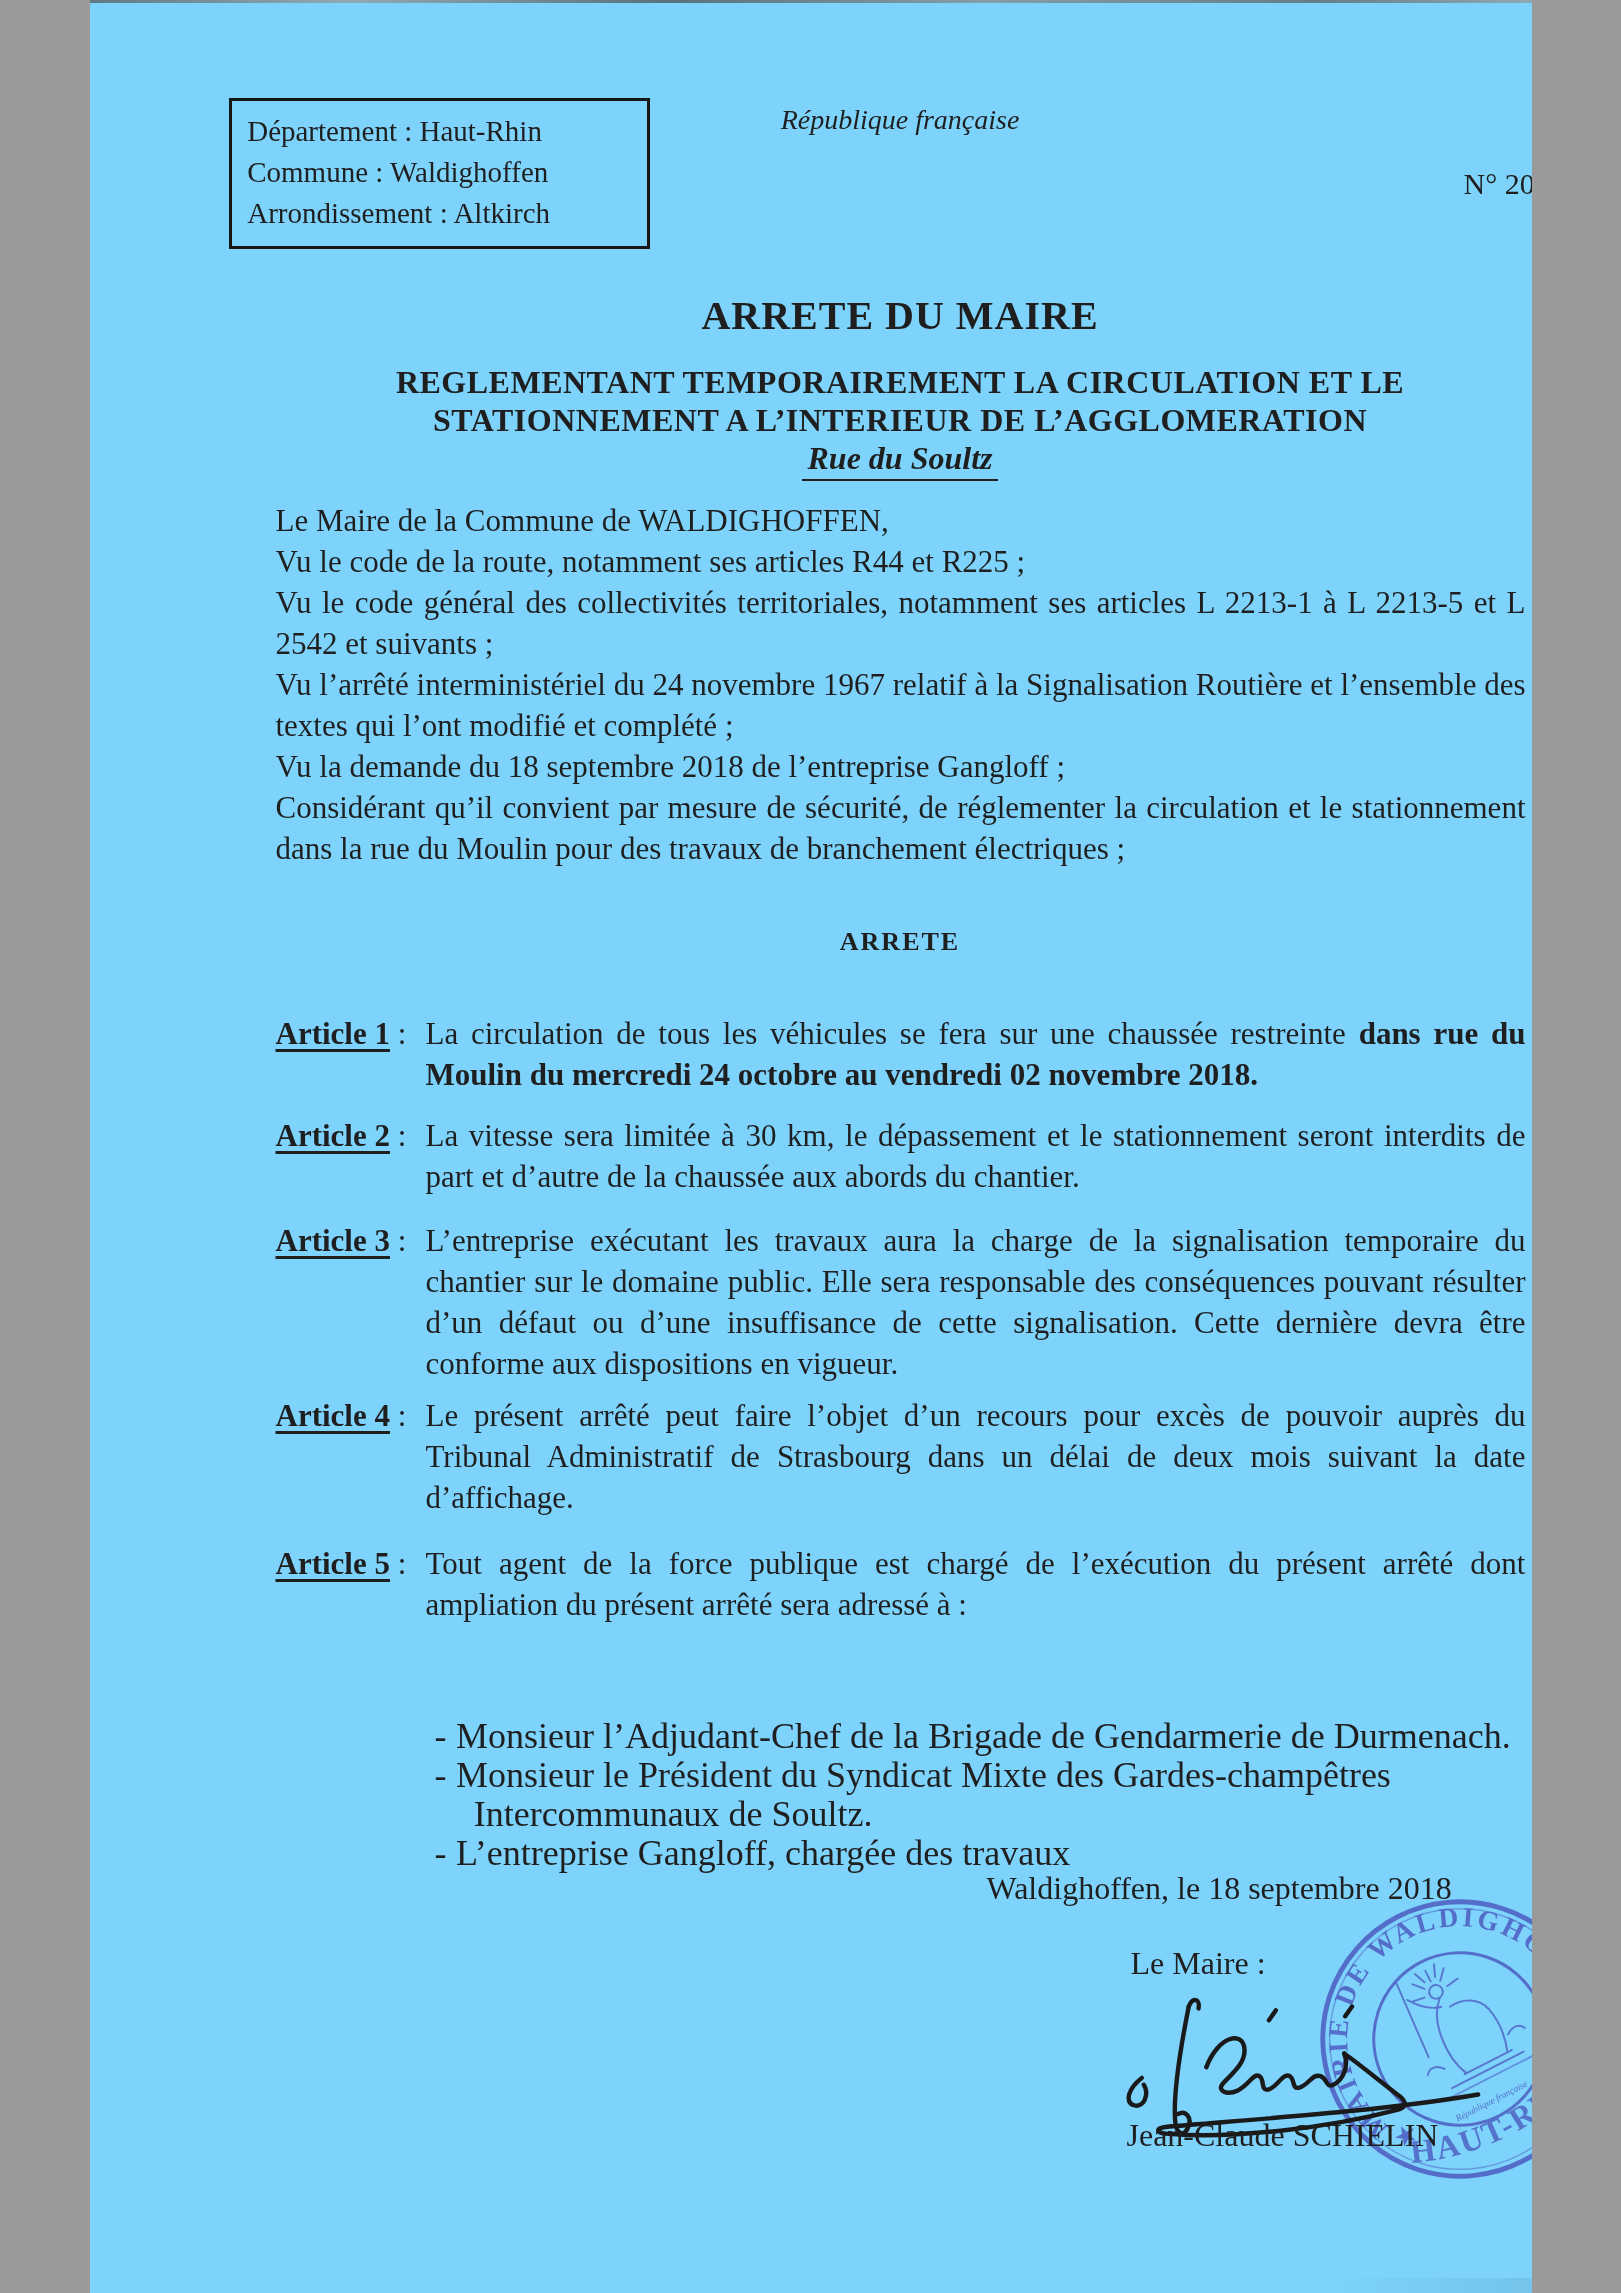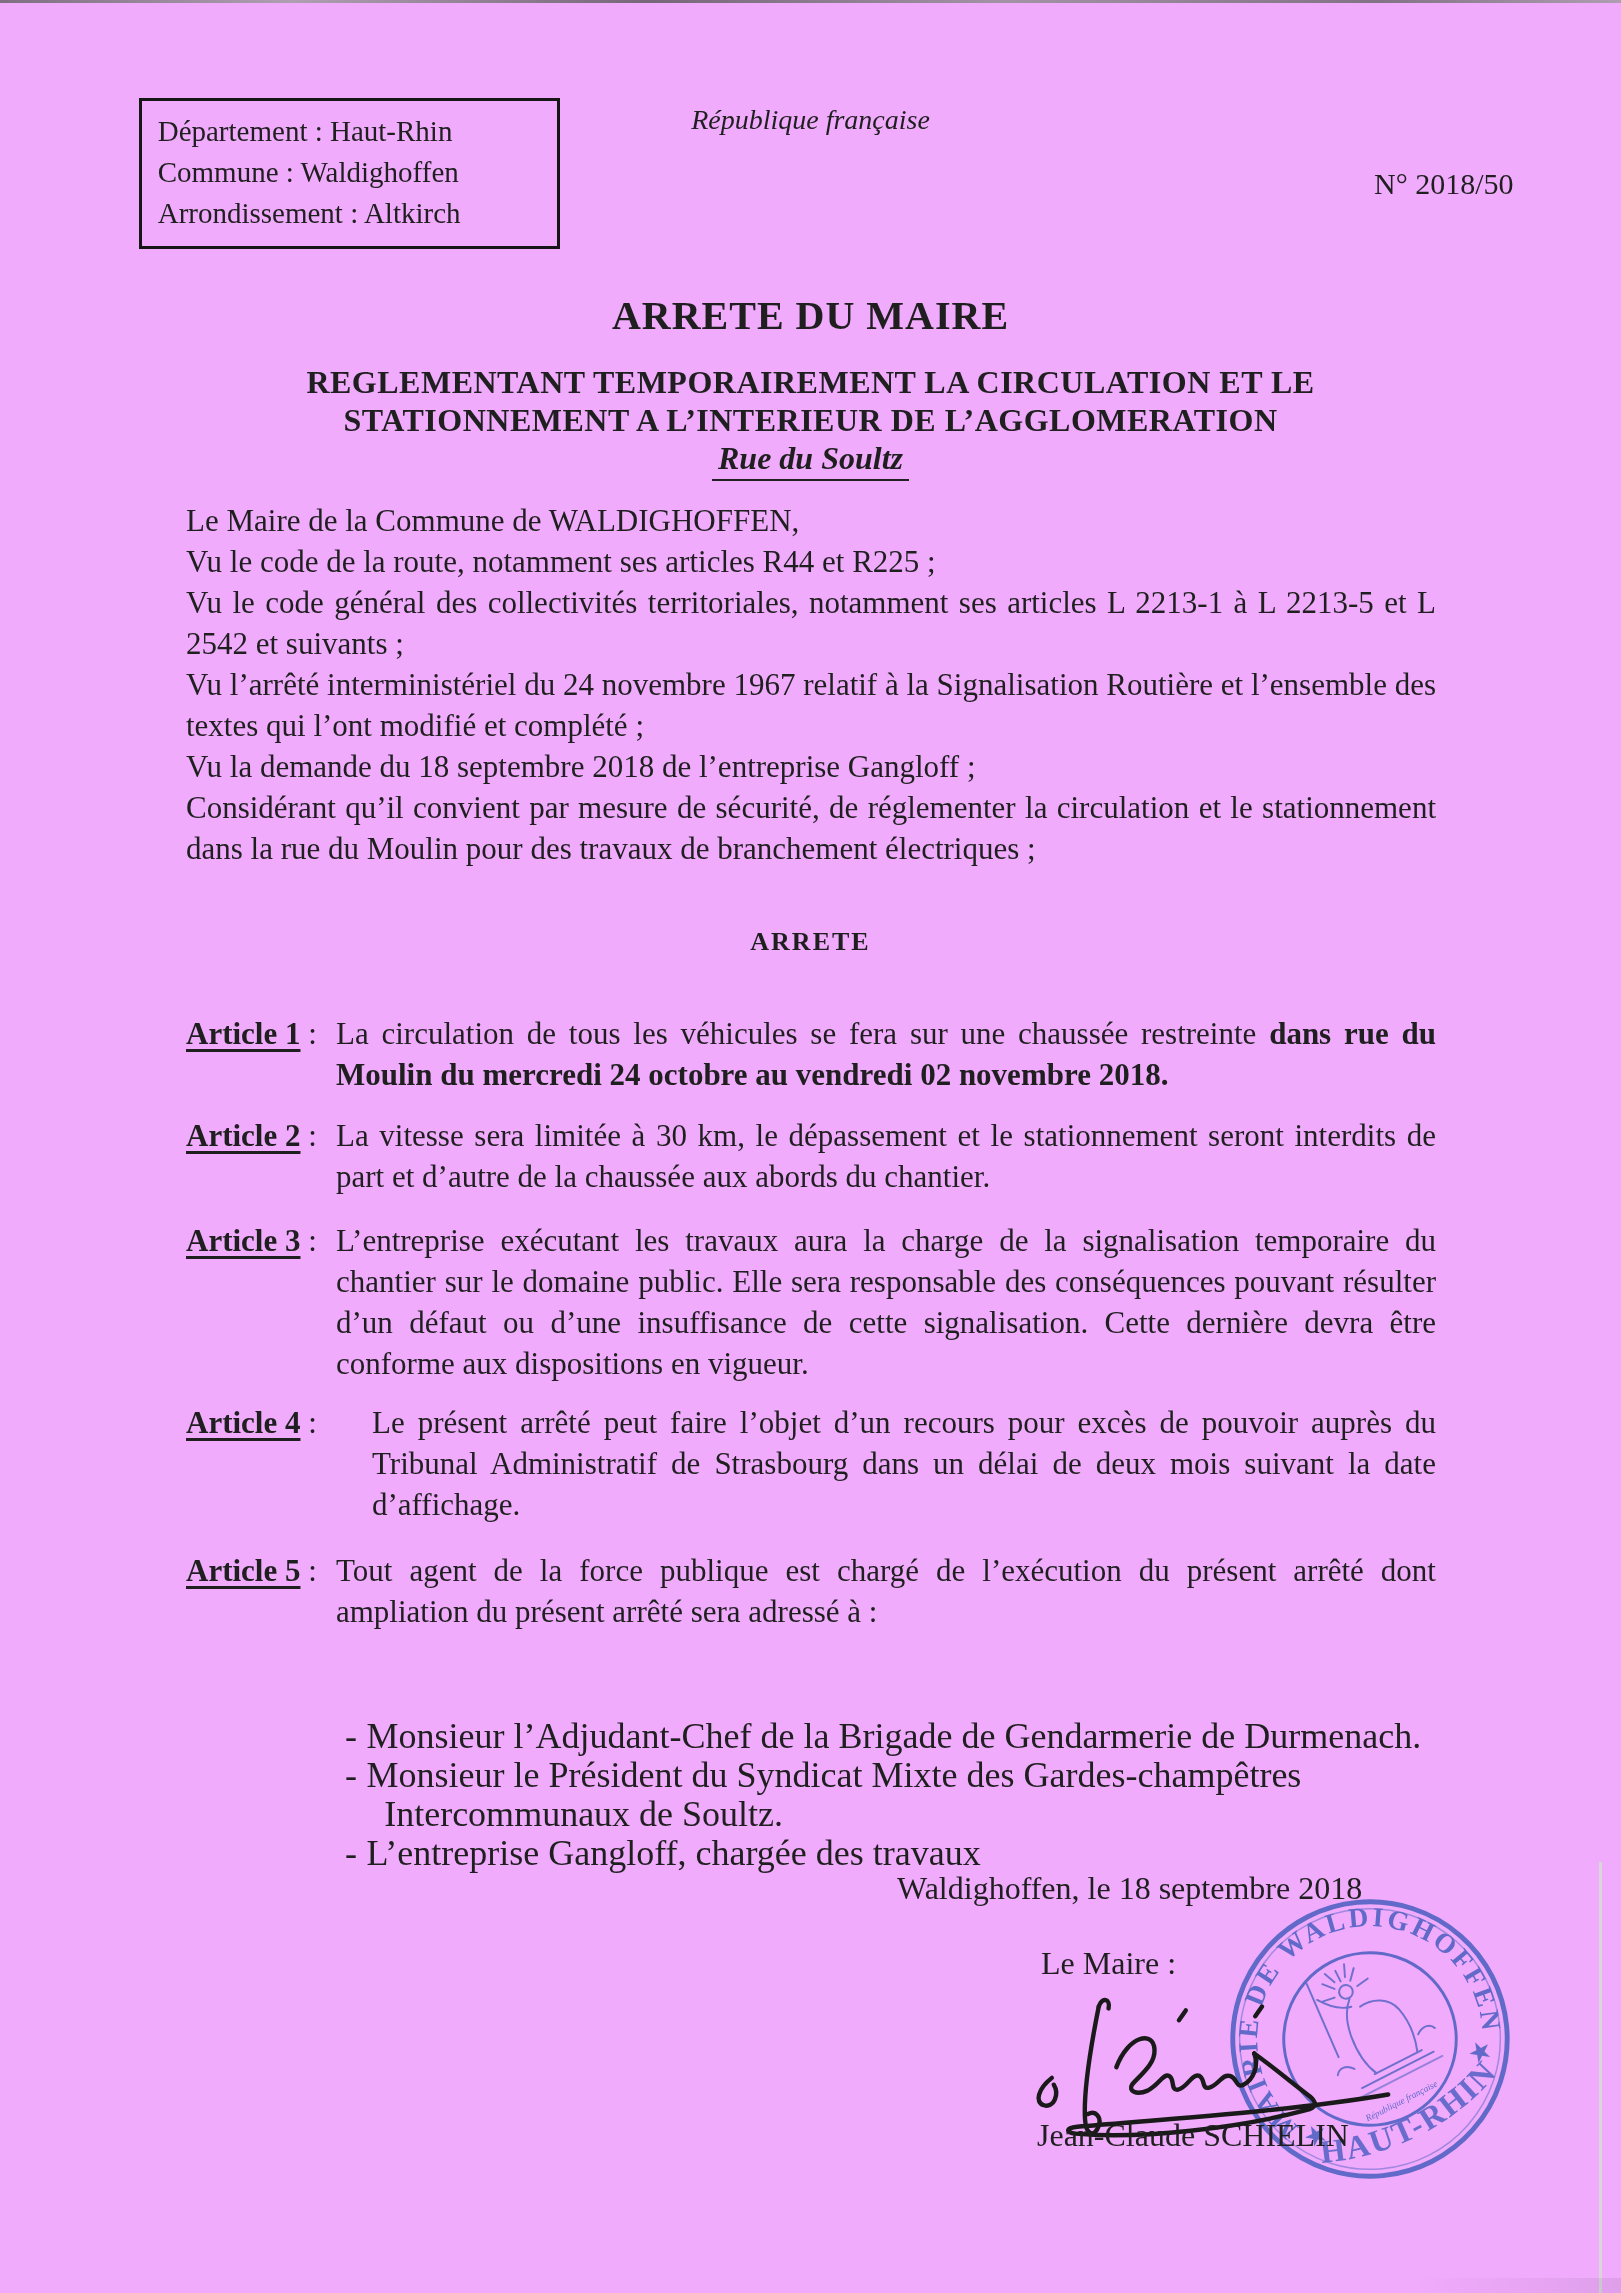--- a/index.html
+++ b/index.html
@@ -1,20 +1,20 @@
 <!DOCTYPE html>
 <html lang="fr"><head>
 <meta charset="utf-8">
 <style>
   html,body{margin:0;padding:0;background:#9a9a9a;}
   .page{
     position:relative;
-    width:1621px;height:2294px;
+    width:1442px;height:2294px;
     margin:0 auto;
-    background:#f0abfc;
+    background:#7dd3fc;
     font-family:"Liberation Serif","DejaVu Serif",serif;
     color:#1f1f1f;
     overflow:hidden;
   }
   .scan-top-line{position:absolute;top:0;left:0;width:100%;height:2.9px;
     background:linear-gradient(90deg,#5a5a5a 0%,#9a9a9a 18%,#4f4f4f 40%,#8a8a8a 62%,#5f5f5f 85%,#999 100%);
     opacity:.75;}
   .scan-edge-right{position:absolute;left:1599px;top:1862px;width:2.9px;height:431px;background:#d7d7d7;}
   .scan-corner{position:absolute;right:0;bottom:0;width:206px;height:15.7px;background:linear-gradient(90deg,rgba(0,0,0,0),rgba(0,0,0,.07));}
 
@@ -44,21 +44,21 @@
     font-size:31px;line-height:41px;}
   .preamble p{margin:0;text-align:justify;}
 
   .arrete-heading{position:absolute;left:0;top:927px;width:1621px;text-align:center;
     font-size:26px;font-weight:bold;letter-spacing:2px;}
 
   .articles{position:absolute;left:186px;top:1013px;width:1250px;font-size:31px;line-height:41px;}
   .article{display:flex;align-items:flex-start;}
   .article:nth-of-type(2){margin-top:19.6px;}
   .article:nth-of-type(3){margin-top:23.5px;}
-  .article:nth-of-type(4){margin-top:18px;gap:36px;}
+  .article:nth-of-type(4){margin-top:11px;}
   .article:nth-of-type(5){margin-top:24.5px;}
   .art-label{flex:0 0 150px;white-space:nowrap;}
   .art-label-u{font-weight:bold;text-decoration:underline;text-decoration-thickness:2.9px;text-underline-offset:4.9px;}
   .art-text{flex:1;text-align:justify;}
   .art-text b{font-weight:bold;}
 
   .recipients{position:absolute;left:345px;top:1717px;font-size:36px;line-height:39px;}
   .recipient{white-space:nowrap;}
   .recipient .dash{display:inline-block;min-width:21.6px;}
   .recipient.indent{padding-left:17.6px;}

